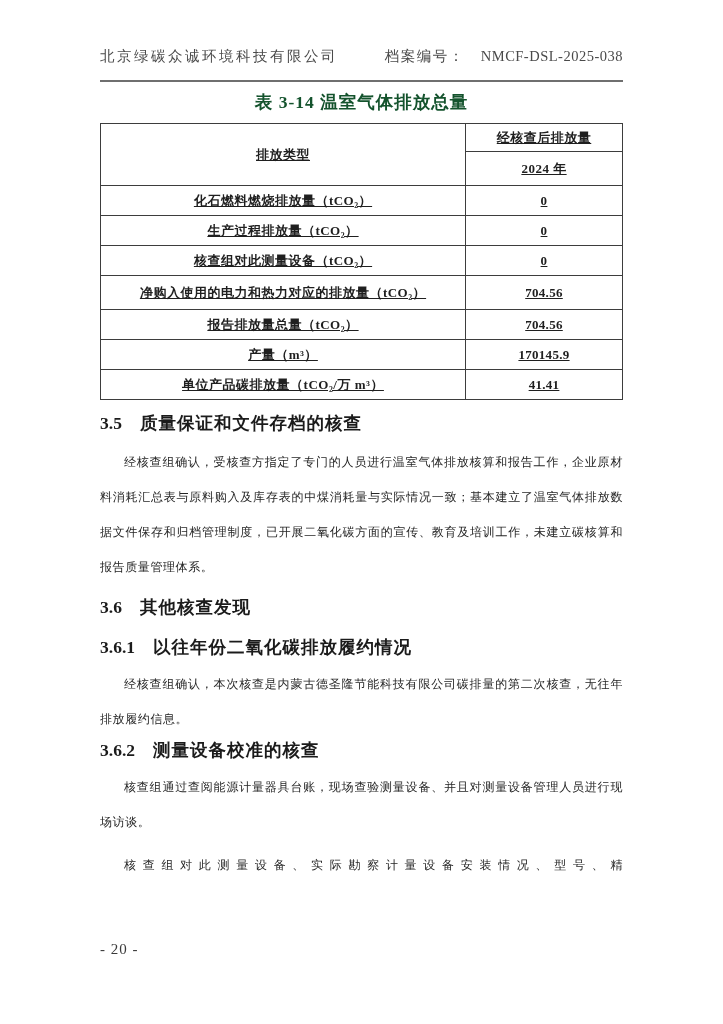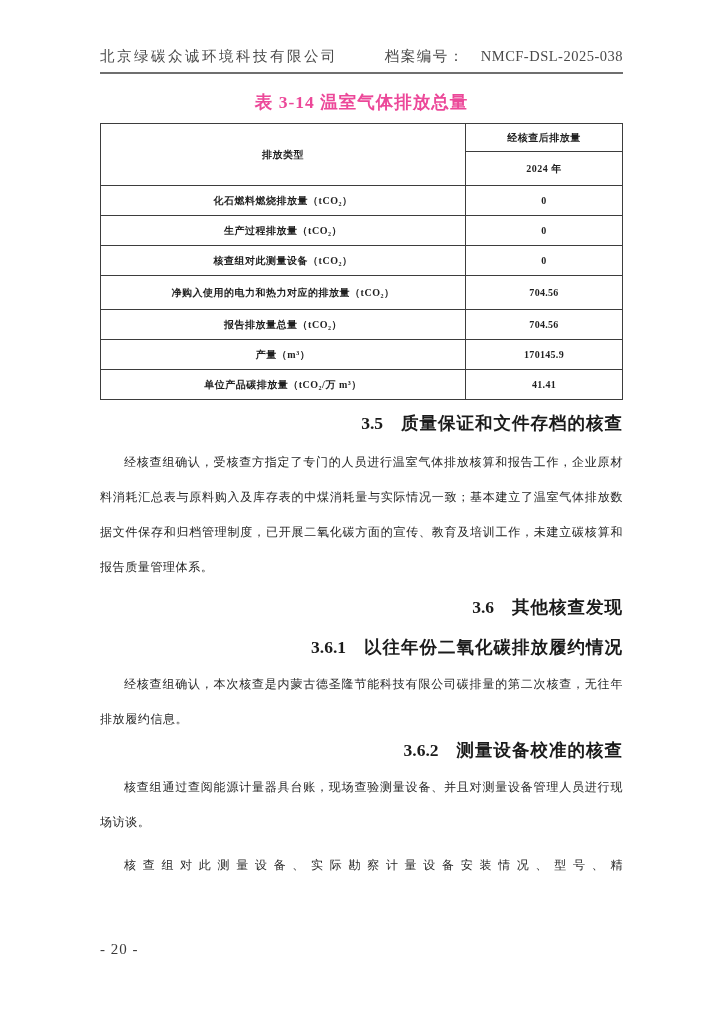--- a/index.html
+++ b/index.html
@@ -14,65 +14,66 @@
     overflow: hidden;
     box-shadow: 0 0 4px rgba(0,0,0,.2);
   }
 
   
   .doc-header {
     position: absolute;
     top: 47px; left: 100px; width: 523px;
     display: flex; justify-content: space-between; align-items: flex-end;
     border-bottom: 2px solid #6f6f6f;
-    padding-bottom: 6px;
+    padding-bottom: 14px;
     font-size: 14.5px; color: #4a4a4a;
     white-space: nowrap;
   }
   .doc-header .company { letter-spacing: 2.5px; }
   .doc-header .archive-label { letter-spacing: 1.5px; margin-left: 8px; }
   .doc-header .archive-num { margin-left: 16px; letter-spacing: 0.5px; }
 
   
   .table-title {
     position: absolute;
     top: 90px; left: 100px; width: 523px;
     text-align: center;
     font-weight: bold; font-size: 17.5px; letter-spacing: 1px;
-    color: #ec4899;
+    color: #14532d;
   }
 
   
   table.emissions {
     position: absolute;
     top: 123px; left: 100px; width: 523px;
     border-collapse: collapse; table-layout: fixed;
   }
   table.emissions td {
     border: 1px solid #3d3d3d;
     text-align: center; vertical-align: middle;
-    font-size: 10px; color: #1f1f1f;
+    font-size: 13px; color: #1f1f1f;
     padding: 0 4px;
     letter-spacing: 0.5px;
     font-weight: bold;
+    text-decoration: underline;
   }
   table.emissions td.val { font-weight: bold; letter-spacing: 0.3px; }
   tr.hrow1 td { height: 27px; }
   tr.hrow2 td { height: 33px; }
   tr.drow  td { height: 29px; }
   tr.drow-tall td { height: 33px; }
 
   
   .content {
     position: absolute;
     top: 397px; left: 100px; width: 523px;
   }
   .h-section {
     font-weight: bold; font-size: 17.5px; color: #1b1b1b;
-    letter-spacing: 1px; line-height: 24px; text-align: right;
+    letter-spacing: 1px; line-height: 24px;
   }
   .h-section .h-num { letter-spacing: 0; margin-right: 18px; font-family: "Liberation Serif", serif; }
   .para {
     margin: 0;
     text-align: justify;
     text-indent: 2em;
     line-height: 35px;
     font-size: 12px;
     letter-spacing: 0.6px;
     color: #262626;

